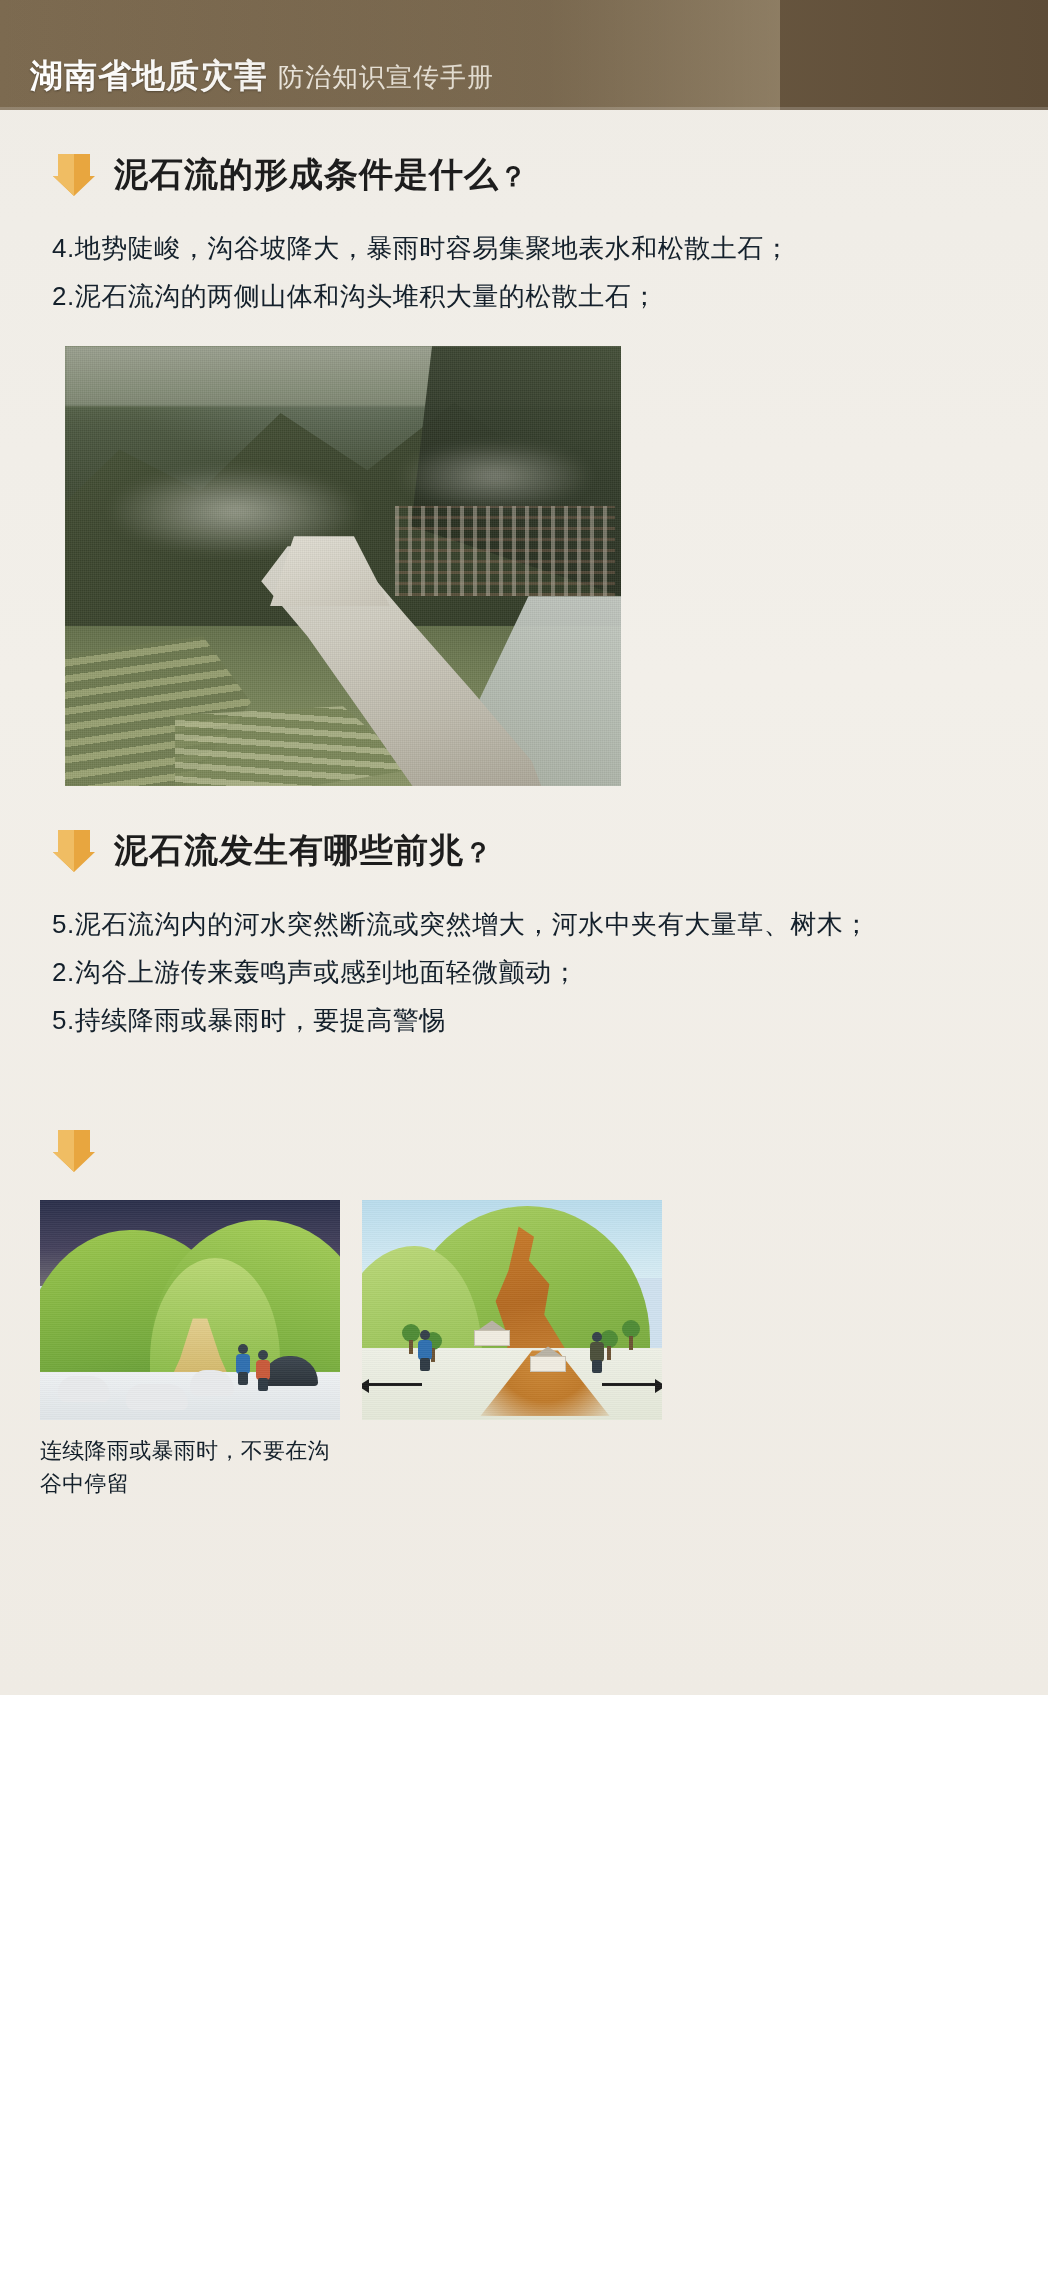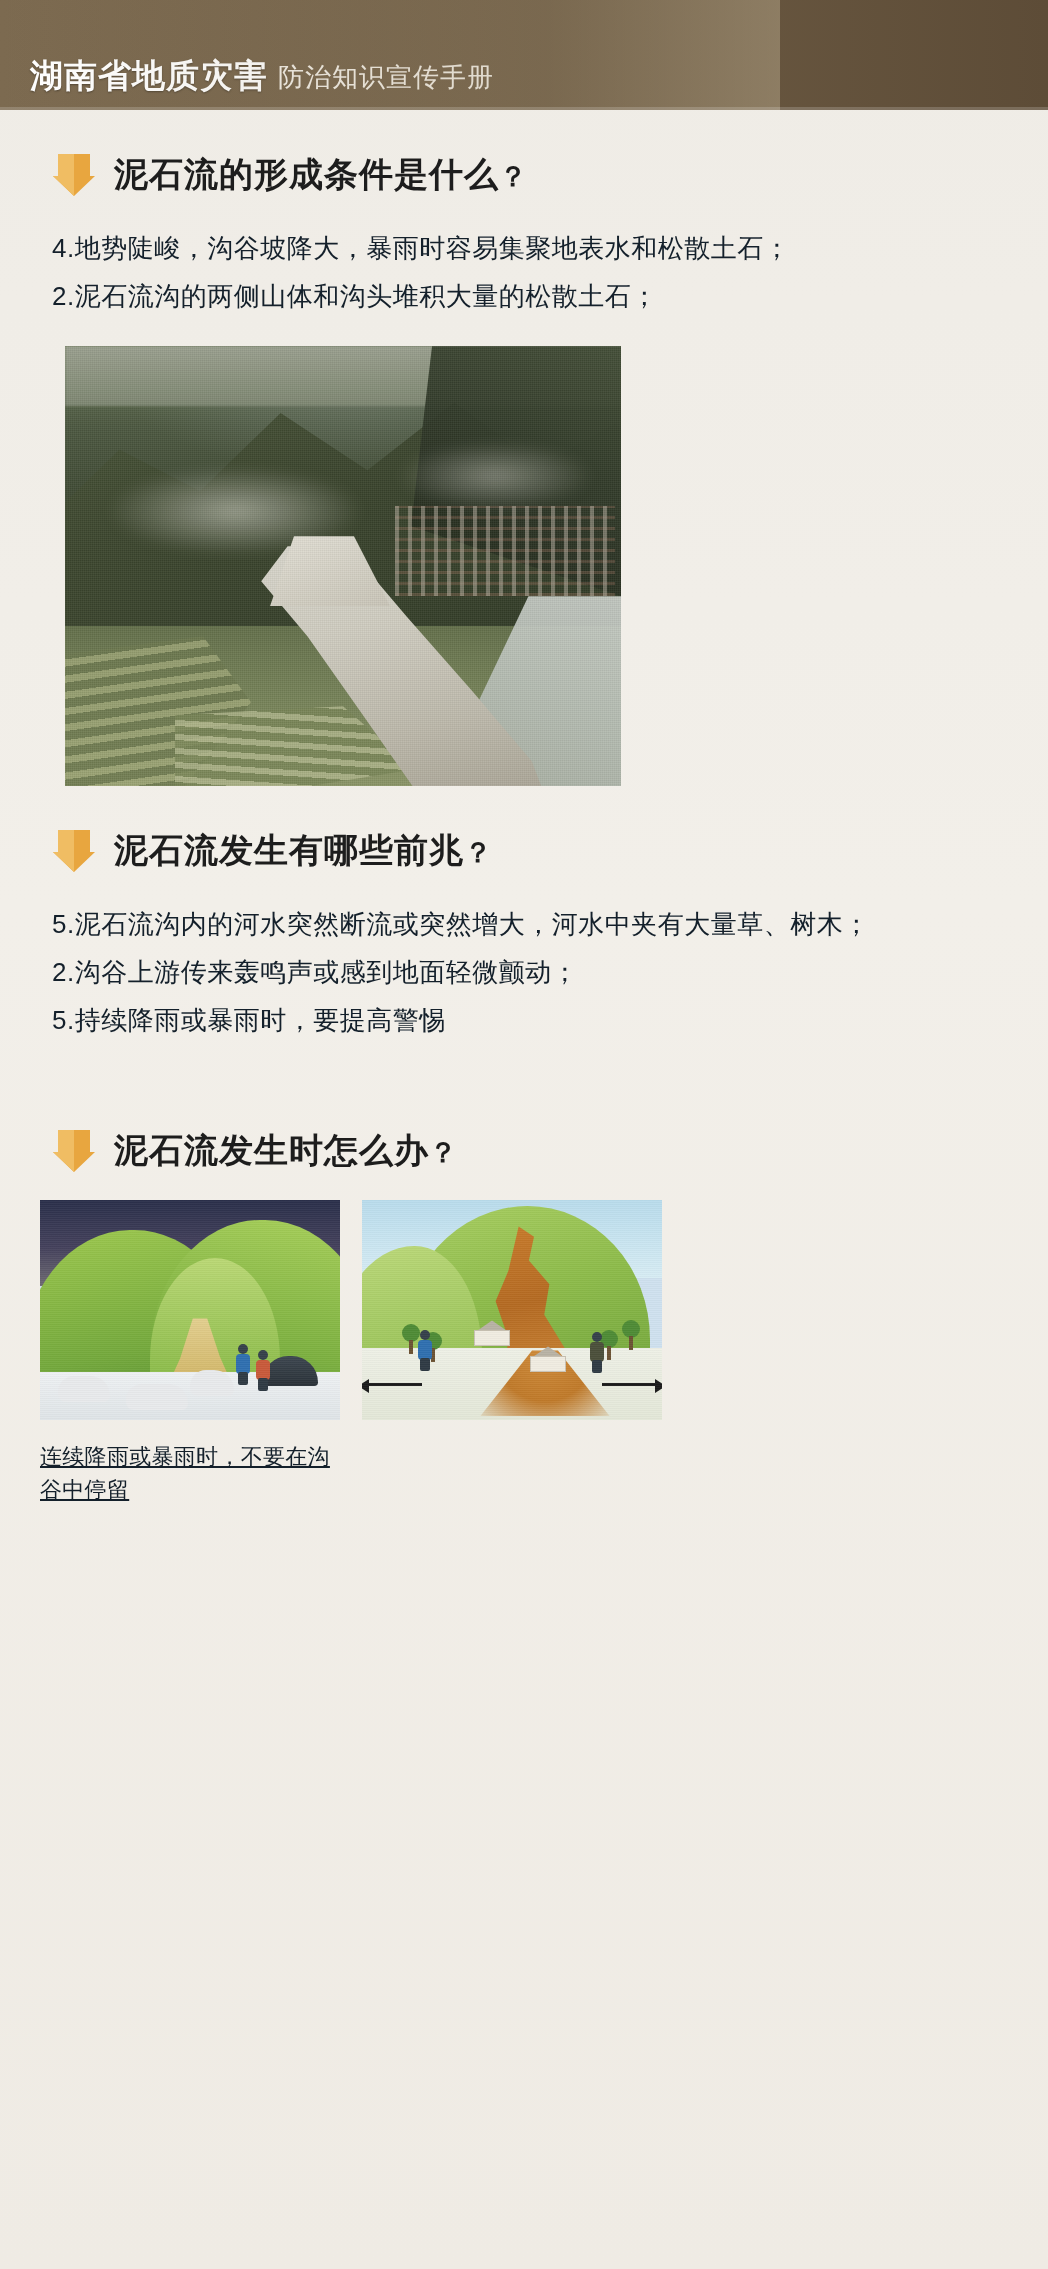--- a/index.html
+++ b/index.html
@@ -11,21 +11,21 @@
     width: 1048px;
     height: 2269px;
     font-family: "Liberation Sans", sans-serif;
     position: relative;
     overflow: hidden;
   }
 
   .page {
     position: relative;
     width: 1048px;
-    height: 2269px;
+    height: 1695px;
     background: linear-gradient(180deg, #efece6 0%, #f2efe9 40%, #efebe4 100%);
     overflow: hidden;
   }
 
   
   .header {
     position: relative;
     height: 110px;
     background: linear-gradient(90deg, #7c6a50 0%, #6f5d45 45%, #5d4c37 100%);
     display: flex;
@@ -208,26 +208,25 @@
   }
   .illus-col { width: 300px; }
   .illus-frame {
     width: 300px;
     height: 220px;
     position: relative;
     overflow: hidden;
     background: #cfe1ef;
   }
   .illus-caption {
-    margin-top: 20px;
+    margin-top: 14px;
     font-size: 22px;
     line-height: 1.5;
     color: #14202b;
     letter-spacing: 0.3px;
-    text-decoration: underline;
   }
 
   
   .a-sky {
     position:absolute; left:0; top:0; width:100%; height:86px;
     background: linear-gradient(180deg, #2a2f4a 0%, #44415c 55%, #6e6a72 100%);
   }
   .a-hill-left {
     position:absolute; left:-20px; top:30px; width:220px; height:200px;
     background: linear-gradient(170deg, #9ec94f 0%, #74a93c 60%, #4e8530 100%);
@@ -412,23 +411,20 @@
       <p class="para">5.持续降雨或暴雨时，要提高警惕</p>
     </div>
 
     <div class="gap-lg"></div>
 
     <div class="section-heading">
       <svg class="arrow-icon" viewBox="0 0 44 48">
         <path d="M6 4 L38 4 L38 26 L43 26 L22 46 L1 26 L6 26 Z" fill="#e8a63f"></path>
         <path d="M6 4 L22 4 L22 46 L1 26 L6 26 Z" fill="#f0bd63"></path>
       </svg>
-      <div class="section-title">
-        <span>泥石流发生时怎么办</span><span class="qmark">？</span>
-      </div>
     </div>
 
     <div class="illus-row">
 
       <div class="illus-col">
         <div class="illus-frame">
           <div class="a-sky"></div>
           <div class="a-hill-left"></div>
           <div class="a-hill-right"></div>
           <div class="a-hill-mid"></div>

